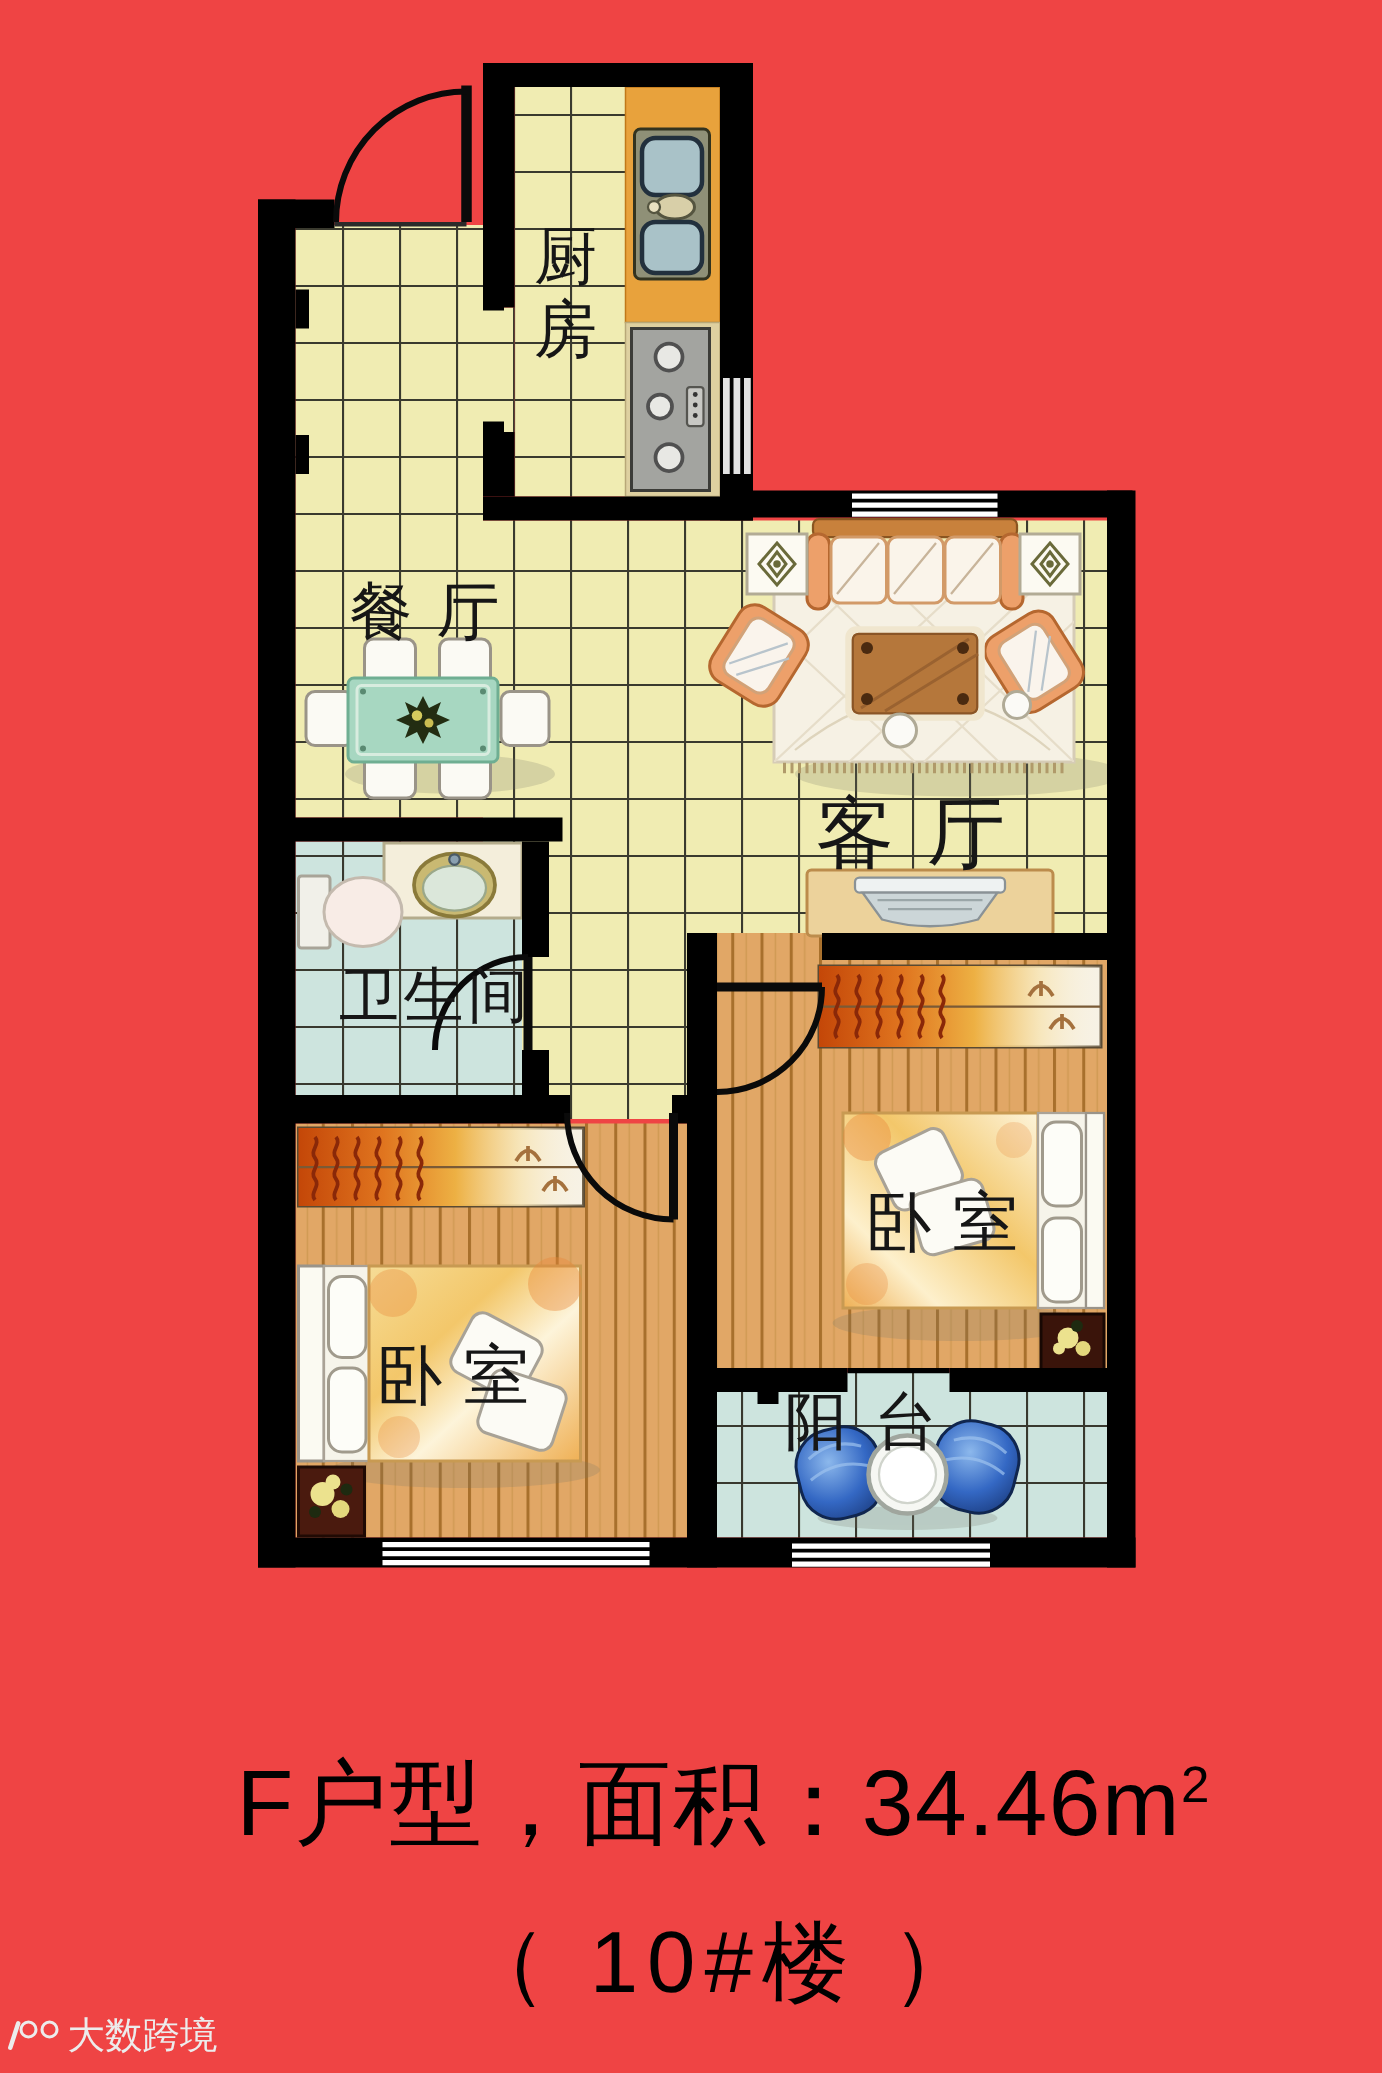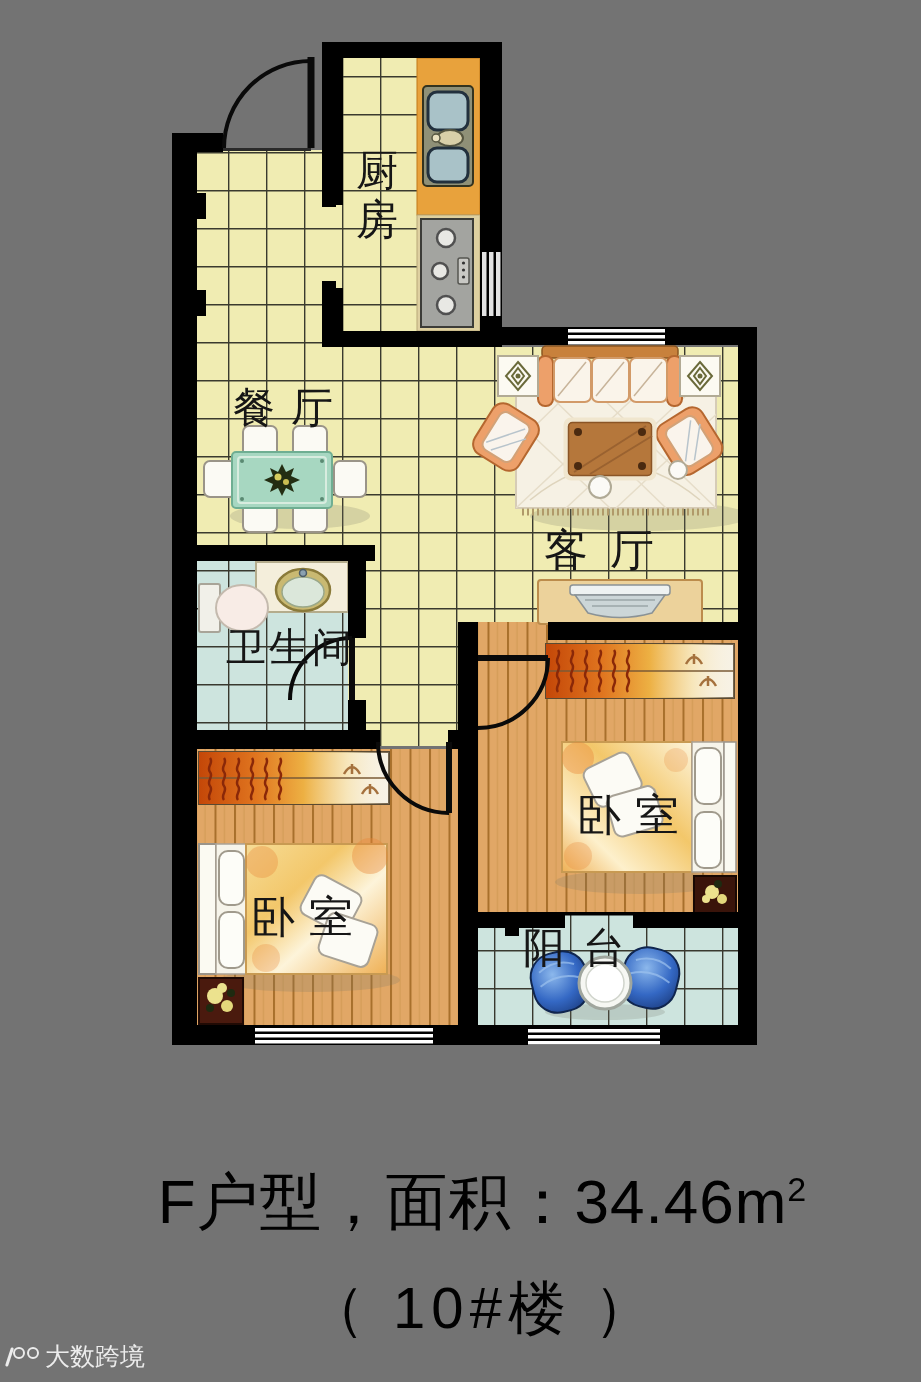--- a/index.html
+++ b/index.html
@@ -1,24 +1,24 @@
 <!DOCTYPE html>
 <html><head>
 <meta charset="utf-8">
 <style>
   html,body{margin:0;padding:0;background:#ffffff;}
-  .stage{position:relative;width:921px;height:1382px;background:#737373;overflow:hidden;
+  .stage{position:relative;width:921px;height:1382px;background:#ef4444;overflow:hidden;
          font-family:"Liberation Sans","DejaVu Sans",sans-serif;}
   .stage svg{position:absolute;left:0;top:0;z-index:1;}
   .room-label{position:absolute;z-index:2;color:#161616;font-weight:500;white-space:nowrap;}
   .lbl-kitchen{left:352px;top:146px;width:50px;font-size:42px;line-height:49px;
                text-align:center;word-break:break-all;white-space:normal;}
   .lbl-dining{left:233px;top:380px;font-size:42px;letter-spacing:16px;text-align:center;}
-  .lbl-living{left:544px;top:521px;font-size:44px;letter-spacing:22px;}
-  .lbl-bath{left:226px;top:620px;font-size:40px;letter-spacing:3px;}
+  .lbl-living{left:544px;top:521px;font-size:52px;letter-spacing:22px;}
+  .lbl-bath{left:226px;top:636px;font-size:40px;letter-spacing:3px;}
   .lbl-bedR{left:577px;top:786px;font-size:44px;letter-spacing:14px;}
   .lbl-bedL{left:251px;top:888px;font-size:44px;letter-spacing:14px;}
   .lbl-balcony{left:523px;top:920px;font-size:42px;letter-spacing:18px;}
   .caption{position:absolute;left:0;top:1160px;width:921px;z-index:2;text-align:center;
            color:#010101;transform:translateX(22px);}
   .caption-line1{font-size:62px;font-weight:500;letter-spacing:1px;}
   .caption-line1 sup{font-size:0.55em;vertical-align:super;}
   .caption-line2{font-size:58px;font-weight:500;margin-top:26px;letter-spacing:6px;}
   .watermark{position:absolute;left:8px;top:1340px;z-index:2;color:#ececec;
              font-size:25px;display:flex;align-items:center;gap:6px;}

